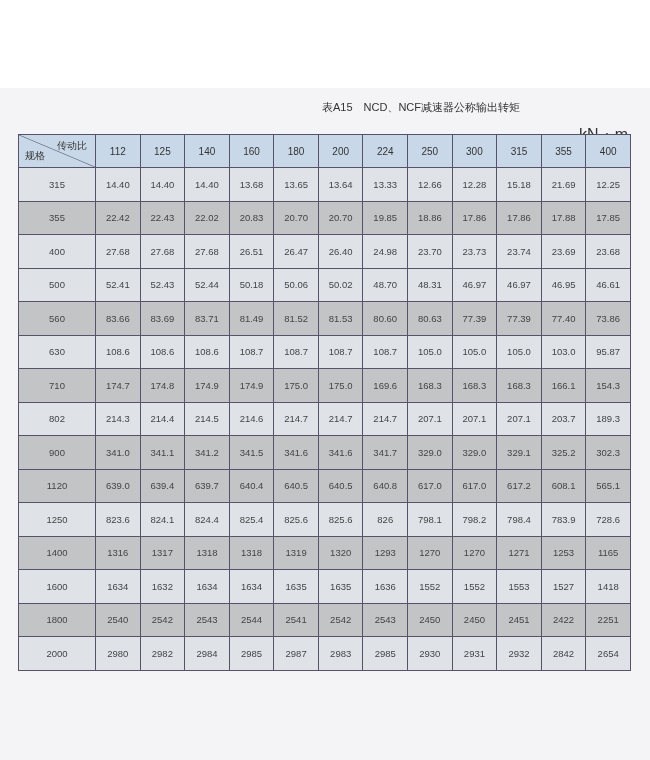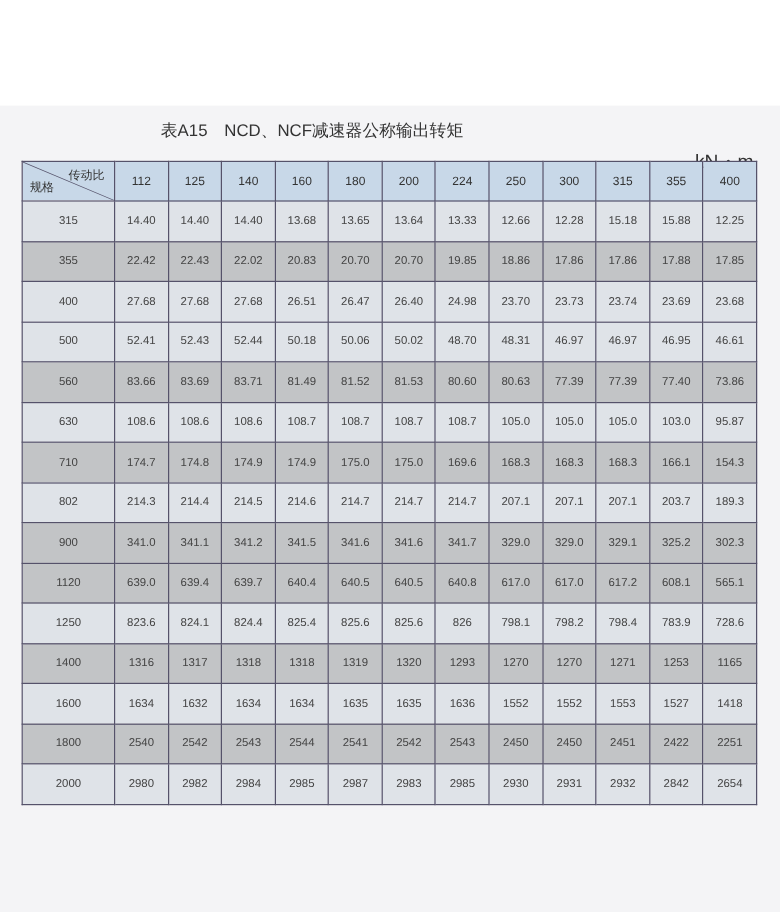--- a/index.html
+++ b/index.html
@@ -8,21 +8,21 @@
     background: #ffffff;
     font-family: "Liberation Sans", "DejaVu Sans", sans-serif;
     position: relative; overflow: hidden;
   }
   .page {
     position: absolute; left: 0; top: 88px; width: 650px; height: 672px;
     background: #f4f4f6;
   }
   .title {
     position: absolute; left: 0; width: 520px; top: 100px;
-    text-align: center; font-size: 14px; color: #333;
+    text-align: right; font-size: 11px; color: #333;
   }
   .unit {
     position: absolute; right: 22px; top: 125px;
     font-size: 16px; color: #333; margin-left: 28px;
   }
   table {
     position: absolute; left: 18px; top: 134px;
     border-collapse: collapse; width: 613px;
     font-size: 9.5px; color: #444;
   }
@@ -77,21 +77,21 @@
         <td>14.40</td>
         <td>14.40</td>
         <td>14.40</td>
         <td>13.68</td>
         <td>13.65</td>
         <td>13.64</td>
         <td>13.33</td>
         <td>12.66</td>
         <td>12.28</td>
         <td>15.18</td>
-        <td>15.88</td>
+        <td>21.69</td>
         <td>12.25</td>
       </tr>
       <tr class="even">
         <td>355</td>
         <td>22.42</td>
         <td>22.43</td>
         <td>22.02</td>
         <td>20.83</td>
         <td>20.70</td>
         <td>20.70</td>

